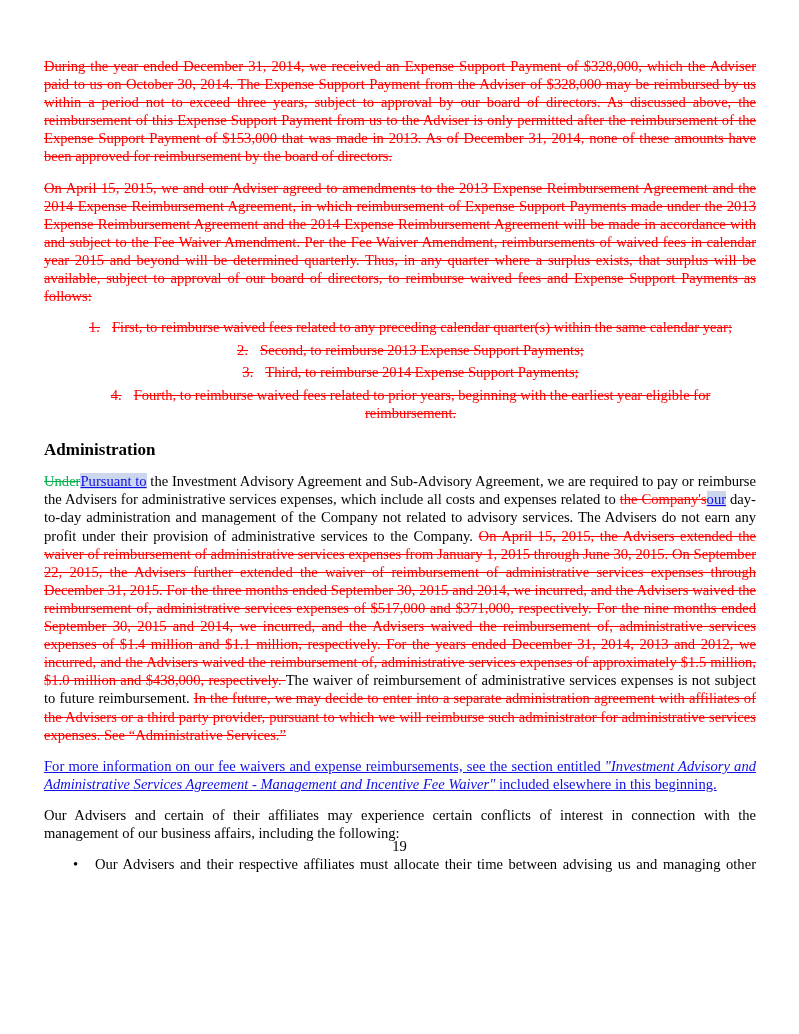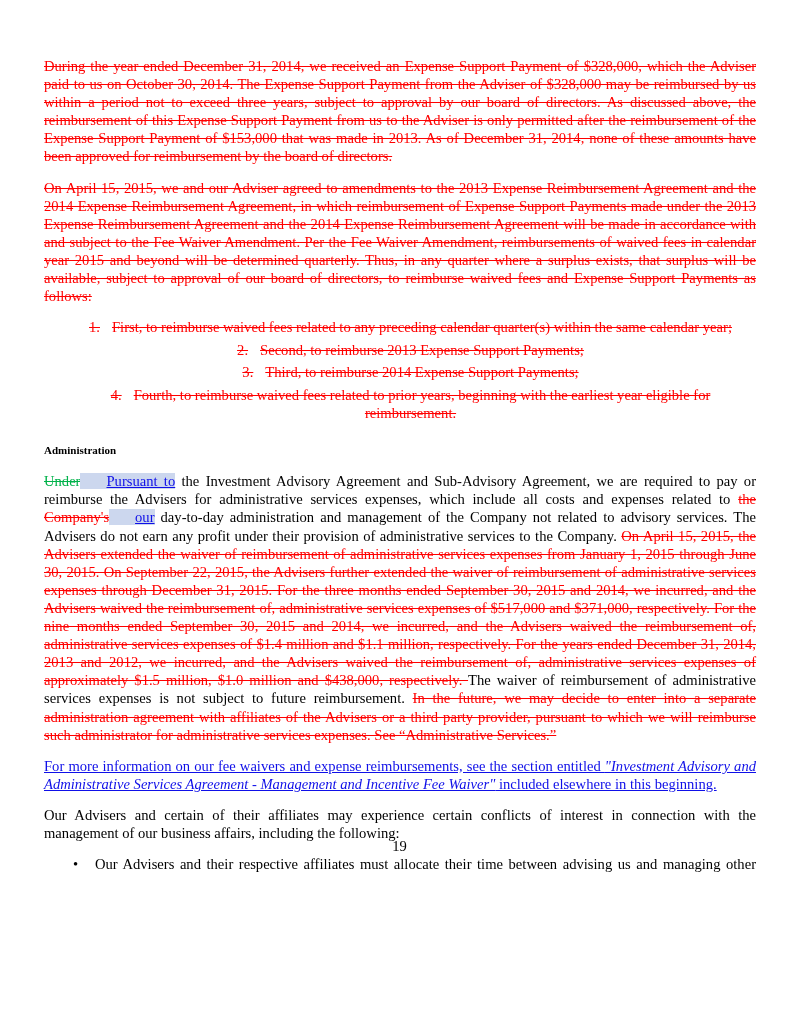--- a/index.html
+++ b/index.html
@@ -16,26 +16,26 @@
   }
   .content {
     position: absolute;
     top: 57px;
     left: 44px;
     right: 43px;
   }
   p.para { margin: 0 0 13px 0; text-align: justify; }
   .del-red   { color: #ff0000; text-decoration: line-through; text-align: center; }
   .del-green { color: #00b24a; text-decoration: line-through; }
-  .ins       { color: #0f0fe8; text-decoration: underline; background: #ccd7ee; padding-left: 26px; }
+  .ins       { color: #0f0fe8; text-decoration: underline; background: #ccd7ee; }
   .linktext  { color: #0f0fe8; text-decoration: underline; }
   .italic    { font-style: italic; }
   .heading {
     font-weight: bold;
-    font-size: 11px;
+    font-size: 17px;
     margin: 19px 0 13px 0;
   }
   ol.num-list {
     list-style: none;
     margin: 0 0 9px 0;
     padding: 0 0 0 21px;
   }
   ol.num-list li { margin-bottom: 4.5px; }
   ol.num-list .num { display: inline; margin-right: 12px; }
   ul.bullets {

